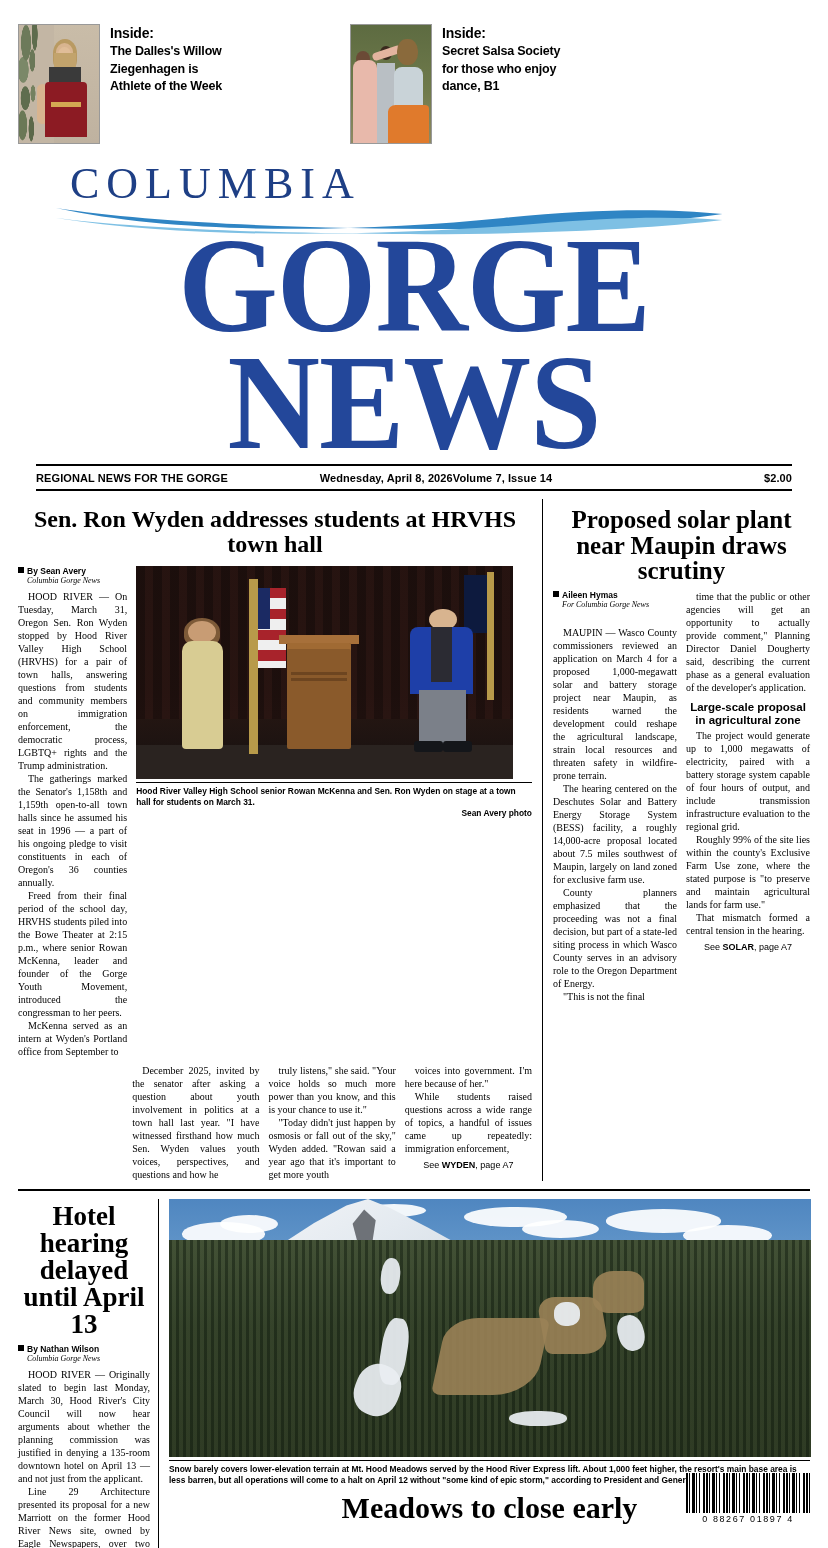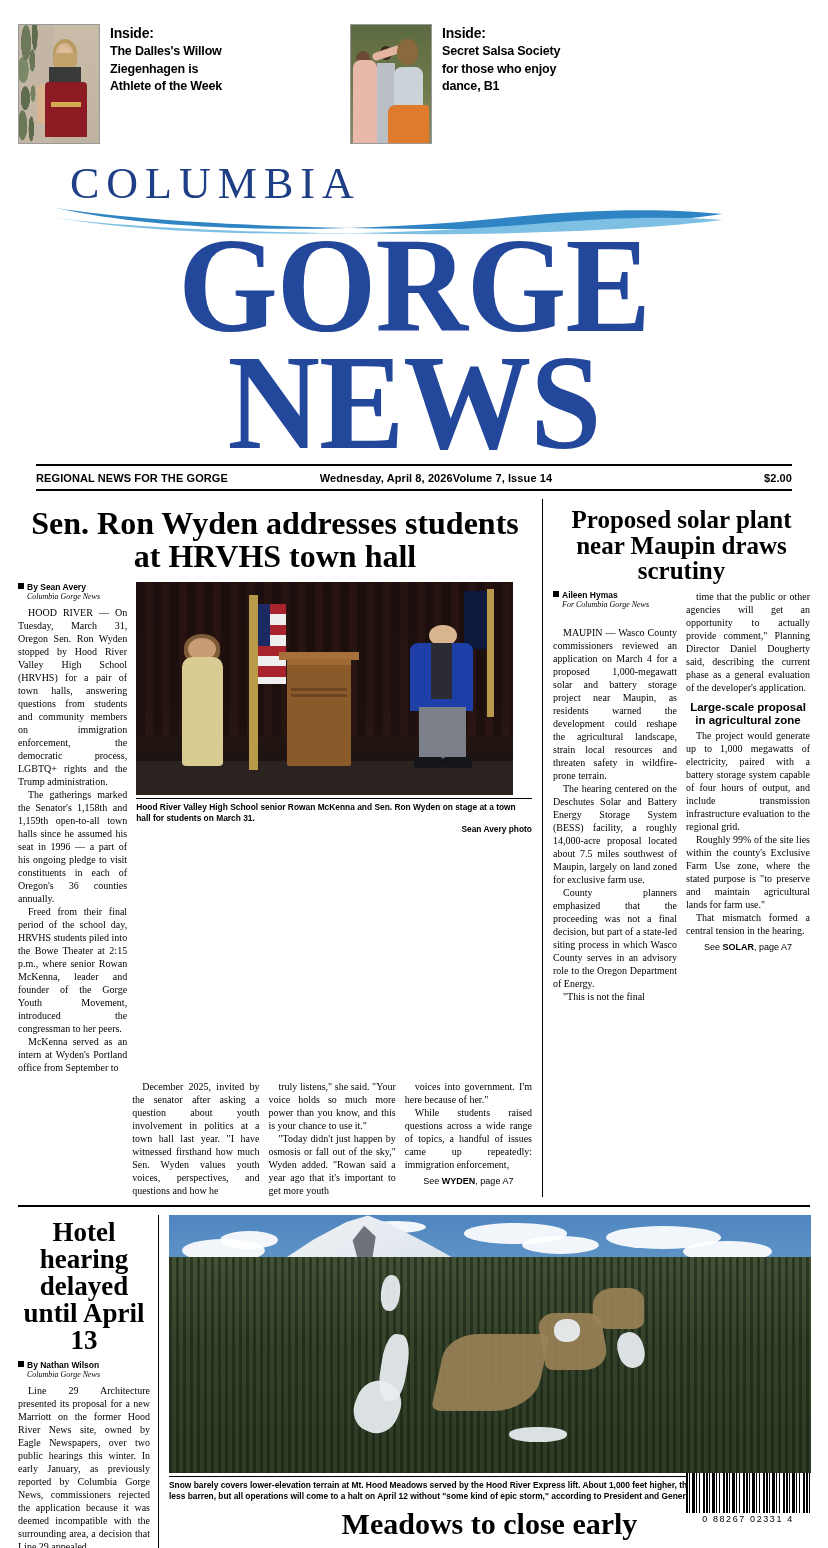--- a/index.html
+++ b/index.html
@@ -86,21 +86,21 @@
   .subhead { font-family:"Liberation Sans", sans-serif; font-weight:700; font-size:11.5px;
       text-align:center; line-height:1.15; margin:7px 0 2px; }
   .cutline { font-family:"Liberation Sans", sans-serif; font-weight:700; font-size:8.4px; line-height:1.3; }
   .credit { font-family:"Liberation Sans", sans-serif; font-weight:700; font-size:8.4px; text-align:right; }
 
   
   .topblock { display:flex; margin-top:8px; }
   .left-pack { width: 524px; padding-right:10px; }
   .right-pack { width: 268px; padding-left:10px; border-left:1px solid #000; }
 
-  .hl-wyden { font-size:32px; padding: 8px 10px 8px; }
+  .hl-wyden { font-size:24px; padding: 8px 10px 8px; }
   .hl-solar { font-size:25px; padding: 8px 0 6px; }
 
   .wyden-row { display:flex; gap:9px; margin-top:2px; }
   .wyden-col1 { width:138px; }
   .photo-wyden { width:377px; height:213px; position:relative; overflow:hidden; background:#0a0705; }
   .stage { position:absolute; inset:0; background:
       linear-gradient(to bottom, #120b08 0%, #1a0f0b 58%, #241612 70%, #151010 100%); }
   .curtain { position:absolute; left:0; top:0; width:100%; height:72%;
       background: repeating-linear-gradient(90deg, #1d0f0d 0 9px, #2a1512 9px 17px); opacity:.85; }
   .floor { position:absolute; left:0; bottom:0; width:100%; height:16%; background:#2a2320; }
@@ -339,20 +339,21 @@
 
   <div class="botblock">
 
     <div class="hotel-col">
       <div class="hl-serif hl-hotel">Hotel hearing delayed until April 13</div>
       <div class="byline">
         <span class="sq"></span><span>By Nathan Wilson</span>
         <span class="byline-org">Columbia Gorge News</span>
       </div>
       <div class="bodytext" style="margin-top:5px;">
+        <p>HOOD RIVER — Originally slated to begin last Monday, March 30, Hood River's City Council will now hear arguments about whether the planning commission was justified in denying a 135-room downtown hotel on April 13 — and not just from the applicant.</p>
         <p>Line 29 Architecture presented its proposal for a new Marriott on the former Hood River News site, owned by Eagle Newspapers, over two public hearings this winter. In early January, as previously reported by Columbia Gorge News, commissioners rejected the application because it was deemed incompatible with the surrounding area, a decision that Line 29 appealed.</p>
 
       </div>
 
     </div>
 
     <div class="meadows-pack">
       <div class="photo-hood">
         <div class="sky"></div>
         <div class="cloudc" style="left:2%;  top:9%;  width:13%; height:9%;"></div>
@@ -379,16 +380,16 @@
       <div class="rule-thin" style="margin-top:3px;"></div>
       <div class="cutline" style="margin-top:3px;">Snow barely covers lower-elevation terrain at Mt. Hood Meadows served by the Hood River Express lift. About 1,000 feet higher, the resort's main base area is less barren, but all operations will come to a halt on April 12 without "some kind of epic storm," according to President and General Manager Greg Pack.</div>
 
       <div class="hl-serif hl-meadows">Meadows to close early</div>
 
     </div>
   </div>
 
   <div class="barcode">
     <div class="bars"></div>
-    <div class="num">0  88267 02331    4</div>
+    <div class="num">0  88267 01897    4</div>
   </div>
 
 </div>
 
 </body></html>

